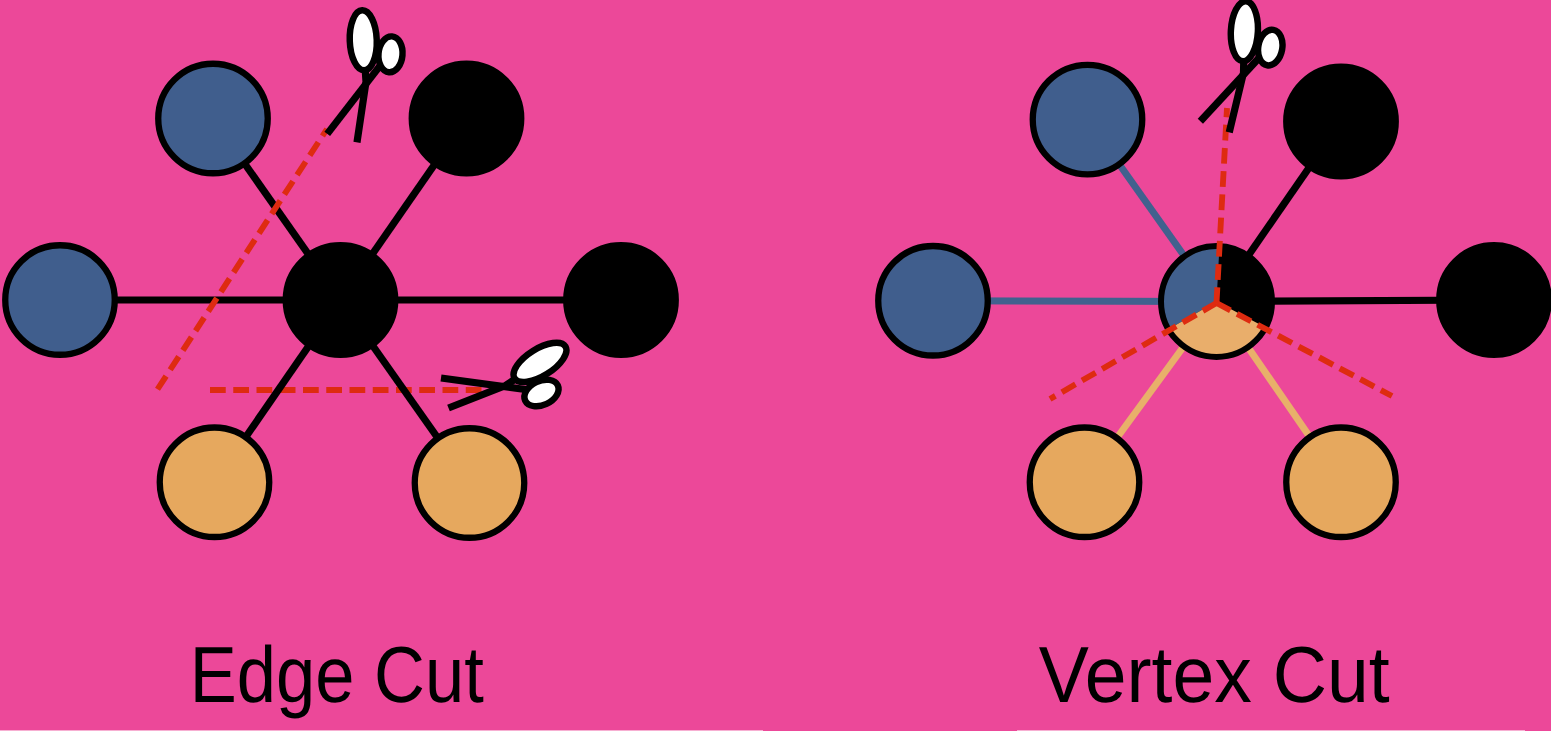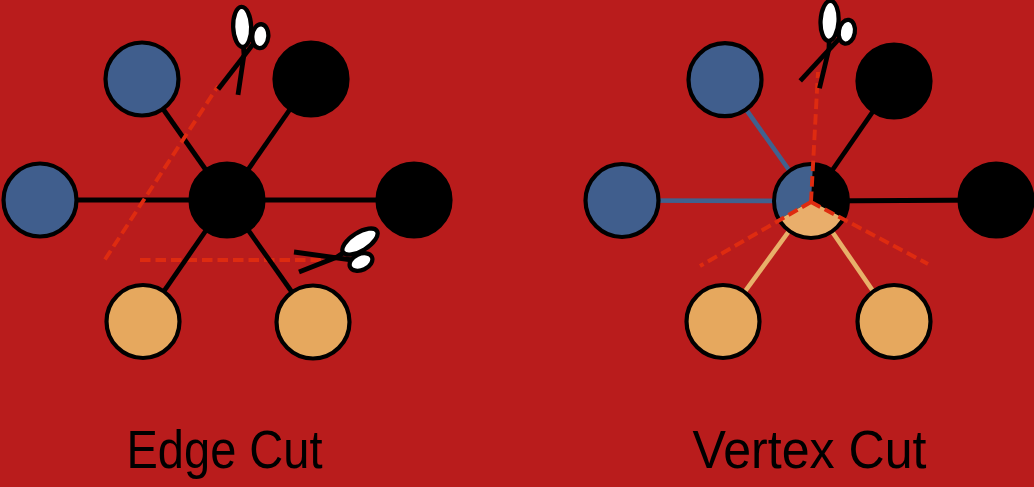--- a/index.html
+++ b/index.html
@@ -1,16 +1,16 @@
 <!DOCTYPE html>
 <html><head>
 <meta charset="utf-8">
 <style>
   html,body{margin:0;padding:0;background:#ffffff;}
-  #c{width:1034px;height:487px;position:relative;background:#b91c1c;overflow:hidden;}
+  #c{width:1034px;height:487px;position:relative;background:#ec4899;overflow:hidden;}
   svg{display:block;}
   text{font-family:"Liberation Sans", sans-serif;}
 </style>
 </head>
 <body>
 <div id="c">
 <svg width="1034" height="487" viewBox="0 0 1034 487" xmlns="http://www.w3.org/2000/svg">
   <defs>
     <g id="sc">
       <path d="M -43 -5 L 23 4" stroke="#000" stroke-width="4.8" fill="none"></path>

